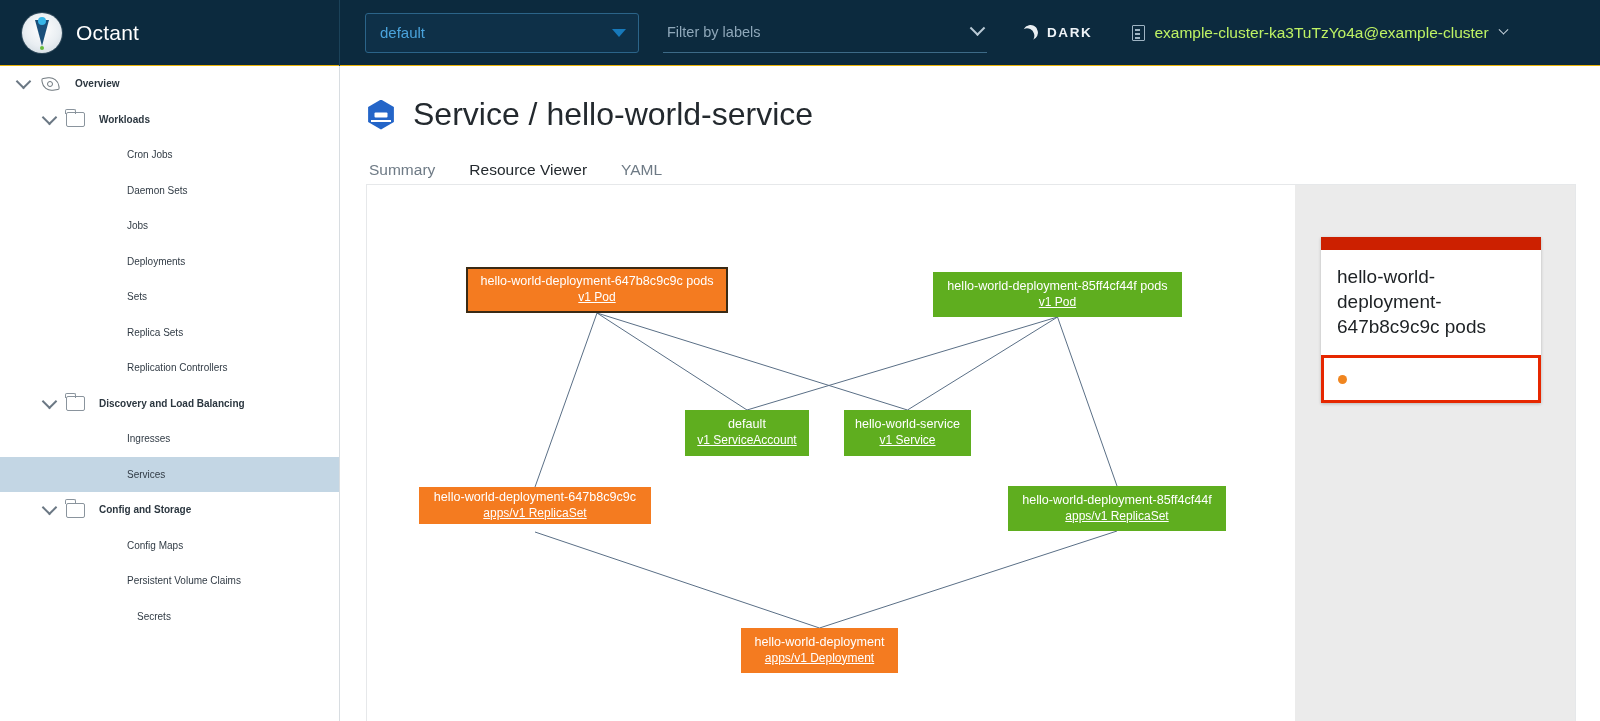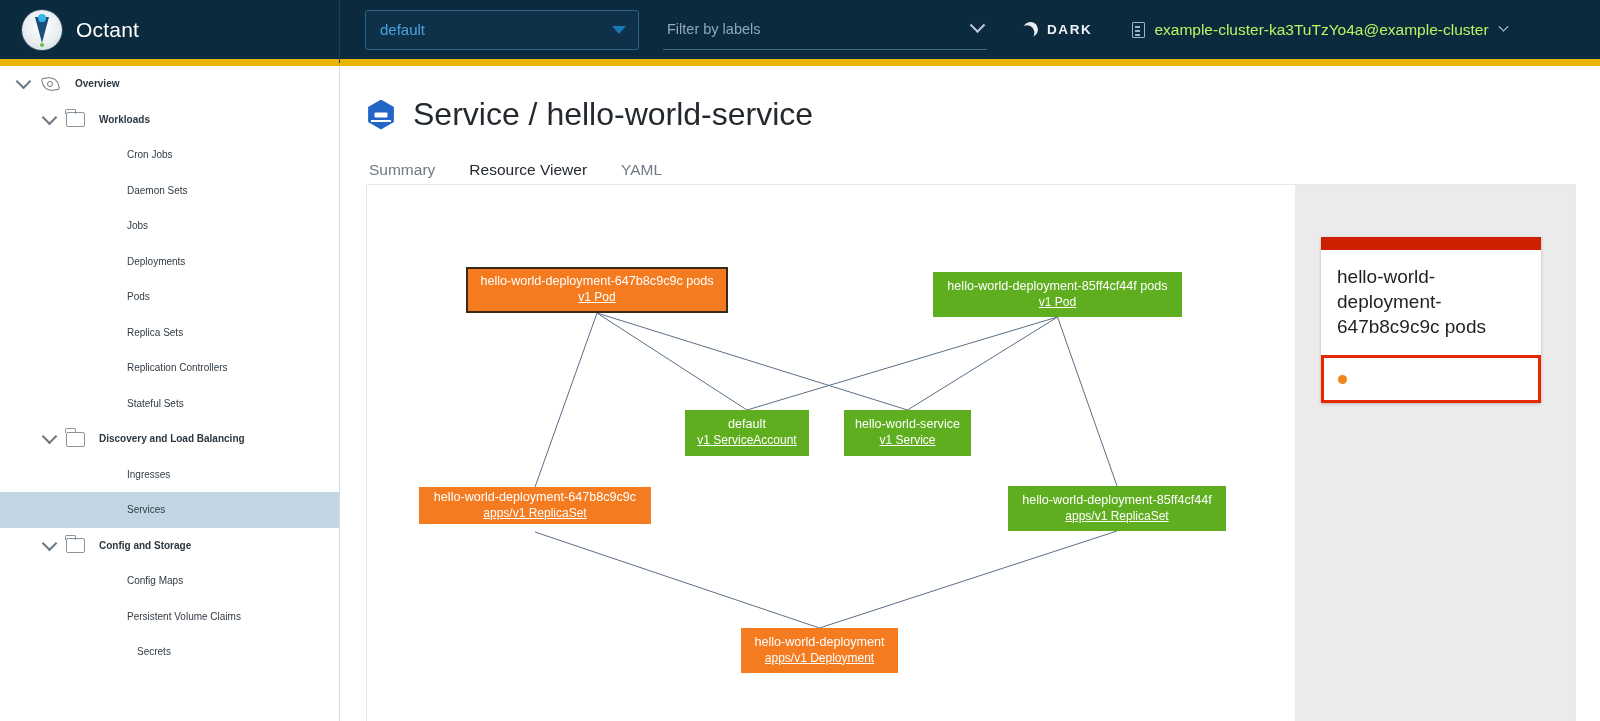--- a/index.html
+++ b/index.html
@@ -10,21 +10,21 @@
     overflow: hidden;
   }
   .app { position: relative; width: 1600px; height: 721px; }
 
   
   .header {
     position: absolute; top: 0; left: 0;
     width: 1600px; height: 66px;
     background: #0c2a3e;
     display: flex; align-items: center;
-    border-bottom: 7px solid #eab308;
+    border-bottom: 1px solid #eab308;
   }
   .brand {
     width: 340px; height: 66px;
     display: flex; align-items: center; gap: 14px;
     padding-left: 22px;
     border-right: 1px solid #1b4259;
   }
   .brand-logo {
     width: 40px; height: 40px; border-radius: 50%;
     background: radial-gradient(circle at 50% 40%, #ffffff 0%, #e9eef2 55%, #c9d4dc 100%);
@@ -363,36 +363,31 @@
         <span class="nav-label" style="margin-left: 14px;">Jobs</span>
       </div>
       <div class="nav-row">
         <span style="width: 92px; flex: 0 0 auto;"></span>
         <span class="ico"><span class="hex ring"></span></span>
         <span class="nav-label" style="margin-left: 14px;">Deployments</span>
       </div>
       <div class="nav-row">
         <span style="width: 92px; flex: 0 0 auto;"></span>
         <span class="ico"><span class="hex dot"></span></span>
-        <span class="nav-label" style="margin-left: 14px;">Pods</span>
+        <span class="nav-label" style="margin-left: 14px;">Sets</span>
       </div>
       <div class="nav-row">
         <span style="width: 92px; flex: 0 0 auto;"></span>
         <span class="ico"><span class="hex tri"></span></span>
         <span class="nav-label" style="margin-left: 14px;">Replica Sets</span>
       </div>
       <div class="nav-row">
         <span style="width: 92px; flex: 0 0 auto;"></span>
         <span class="ico"><span class="hex ring"></span></span>
         <span class="nav-label" style="margin-left: 14px;">Replication Controllers</span>
-      </div>
-      <div class="nav-row">
-        <span style="width: 92px; flex: 0 0 auto;"></span>
-        <span class="ico"><span class="hex bars"></span></span>
-        <span class="nav-label" style="margin-left: 14px;">Stateful Sets</span>
       </div>
       <div class="nav-row">
         <span class="caret-slot" style="margin-left: 32px;">
           <span class="nav-caret"></span>
         </span>
         <span class="folder"></span>
         <span class="nav-label bold" style="margin-left: 14px;">Discovery and Load Balancing</span>
       </div>
       <div class="nav-row">
         <span style="width: 92px; flex: 0 0 auto;"></span>

